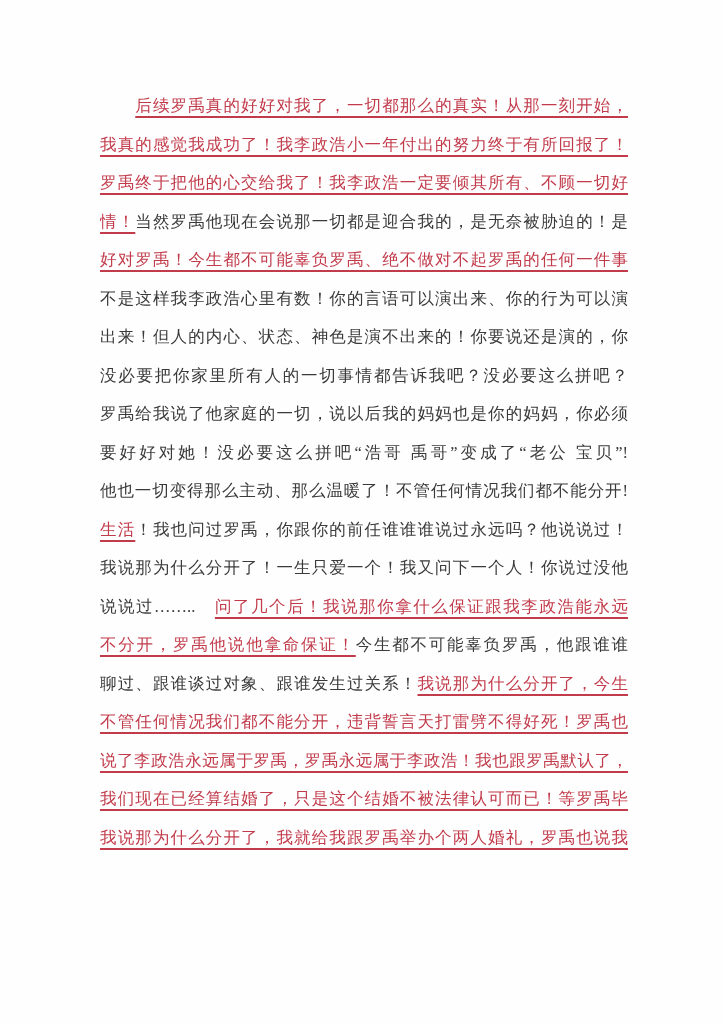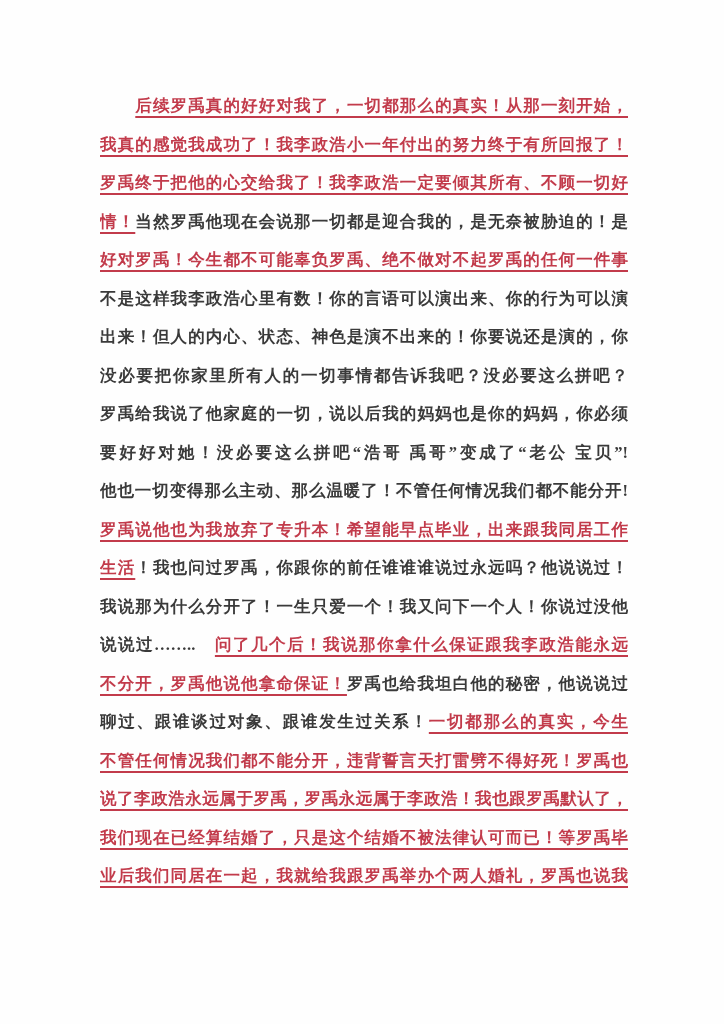--- a/index.html
+++ b/index.html
@@ -13,21 +13,20 @@
     height: 1024px;
     background: var(--bg);
     overflow: hidden;
   }
   .page {
     position: relative;
     width: 724px;
     height: 1024px;
     background: var(--bg);
     font-family: "Liberation Serif", "DejaVu Serif", serif;
-    font-weight: bold;
   }
   .text-block {
     position: absolute;
     left: 100px;
     top: 87px;
     width: 528px;
     font-size: 16.5px;
     color: var(--ink);
     letter-spacing: 0;
   }
@@ -59,24 +58,23 @@
       <div class="line"><span class="seg-red">我真的感觉我成功了！我李政浩小一年付出的努力终于有所回报了！</span></div>
       <div class="line"><span class="seg-red">罗禹终于把他的心交给我了！我李政浩一定要倾其所有、不顾一切好</span></div>
       <div class="line"><span class="seg-red">情！</span><span class="seg-plain">当然罗禹他现在会说那一切都是迎合我的，是无奈被胁迫的！是</span></div>
       <div class="line"><span class="seg-red">好对罗禹！今生都不可能辜负罗禹、绝不做对不起罗禹的任何一件事</span></div>
       <div class="line"><span class="seg-plain">不是这样我李政浩心里有数！你的言语可以演出来、你的行为可以演</span></div>
       <div class="line"><span class="seg-plain">出来！但人的内心、状态、神色是演不出来的！你要说还是演的，你</span></div>
       <div class="line"><span class="seg-plain">没必要把你家里所有人的一切事情都告诉我吧？没必要这么拼吧？</span></div>
       <div class="line"><span class="seg-plain">罗禹给我说了他家庭的一切，说以后我的妈妈也是你的妈妈，你必须</span></div>
       <div class="line"><span class="seg-plain">要好好对她！没必要这么拼吧“浩哥 禹哥”变成了“老公 宝贝”!</span></div>
       <div class="line"><span class="seg-plain">他也一切变得那么主动、那么温暖了！不管任何情况我们都不能分开!</span></div>
-      <div class="line"><span class="seg-red">罗禹说他也为我放弃了专升本！希望能早点毕业，出来跟我同居工作</span></div>
       <div class="line"><span class="seg-red">生活</span><span class="seg-plain">！我也问过罗禹，你跟你的前任谁谁谁说过永远吗？他说说过！</span></div>
       <div class="line"><span class="seg-plain">我说那为什么分开了！一生只爱一个！我又问下一个人！你说过没他</span></div>
       <div class="line"><span class="seg-plain">说说过……..　</span><span class="seg-red">问了几个后！我说那你拿什么保证跟我李政浩能永远</span></div>
-      <div class="line"><span class="seg-red">不分开，罗禹他说他拿命保证！</span><span class="seg-plain">罗禹也给我坦白他的秘密，他说说过</span></div>
-      <div class="line"><span class="seg-plain">聊过、跟谁谈过对象、跟谁发生过关系！</span><span class="seg-red">一切都那么的真实，今生</span></div>
+      <div class="line"><span class="seg-red">不分开，罗禹他说他拿命保证！</span><span class="seg-plain">今生都不可能辜负罗禹，他跟谁谁</span></div>
+      <div class="line"><span class="seg-plain">聊过、跟谁谈过对象、跟谁发生过关系！</span><span class="seg-red">我说那为什么分开了，今生</span></div>
       <div class="line"><span class="seg-red">不管任何情况我们都不能分开，违背誓言天打雷劈不得好死！罗禹也</span></div>
       <div class="line"><span class="seg-red">说了李政浩永远属于罗禹，罗禹永远属于李政浩！我也跟罗禹默认了，</span></div>
       <div class="line"><span class="seg-red">我们现在已经算结婚了，只是这个结婚不被法律认可而已！等罗禹毕</span></div>
-      <div class="line"><span class="seg-red">业后我们同居在一起，我就给我跟罗禹举办个两人婚礼，罗禹也说我</span></div>
+      <div class="line"><span class="seg-red">我说那为什么分开了，我就给我跟罗禹举办个两人婚礼，罗禹也说我</span></div>
     </div>
 </div>
 
 </body></html>

